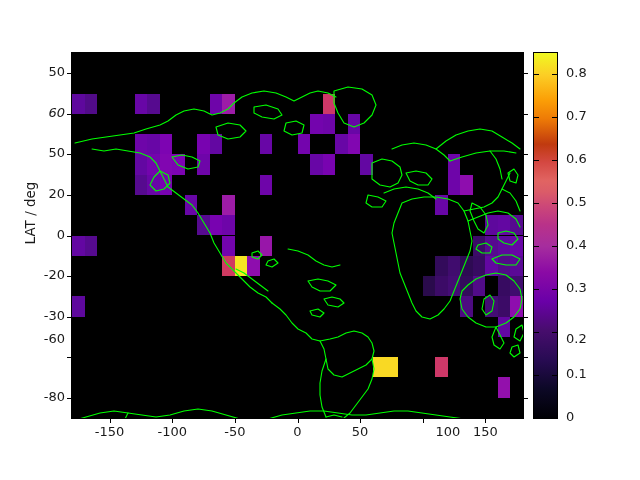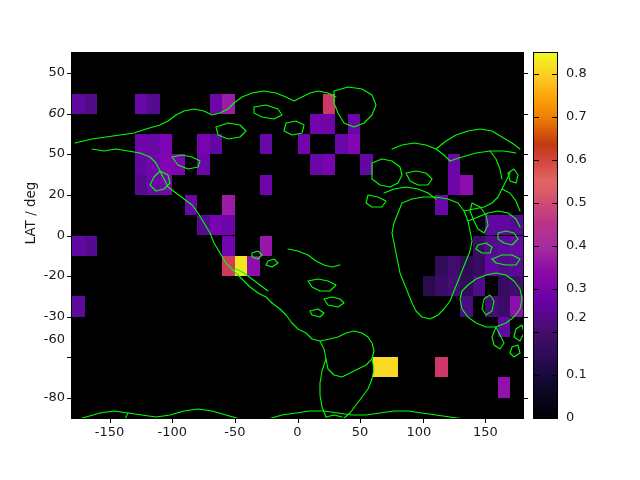--- a/index.html
+++ b/index.html
@@ -209,21 +209,21 @@
       <div class="tick xtick" style="left: 234.861px; top: 53px;"></div>
       <div class="xlab" style="left: 234.861px;">-50</div>
       <div class="tick xtick" style="left: 297.5px; top: 418px;"></div>
       <div class="tick xtick" style="left: 297.5px; top: 53px;"></div>
       <div class="xlab" style="left: 297.5px;">0</div>
       <div class="tick xtick" style="left: 360.139px; top: 418px;"></div>
       <div class="tick xtick" style="left: 360.139px; top: 53px;"></div>
       <div class="xlab" style="left: 360.139px;">50</div>
       <div class="tick xtick" style="left: 422.778px; top: 418px;"></div>
       <div class="tick xtick" style="left: 422.778px; top: 53px;"></div>
-      <div class="xlab" style="left: 419px;">100</div>
+      <div class="xlab" style="left: 448px;">100</div>
       <div class="tick xtick" style="left: 485.417px; top: 418px;"></div>
       <div class="tick xtick" style="left: 485.417px; top: 53px;"></div>
       <div class="xlab" style="left: 485.417px;">150</div>
       <div class="tick ytick" style="left: 67px; top: 73.2778px;"></div>
       <div class="tick ytick" style="left: 523px; top: 73.2778px;"></div>
       <div class="ylab" style="top: 73.2778px;">50</div>
       <div class="tick ytick" style="left: 67px; top: 113.833px;"></div>
       <div class="tick ytick" style="left: 523px; top: 113.833px;"></div>
       <div class="ylab" style="top: 113.833px; font-style: italic;">60</div>
       <div class="tick ytick" style="left: 67px; top: 154.389px;"></div>
@@ -257,21 +257,21 @@
   </div>
   <div id="cbar-ticks">
       <div class="cbtick left" style="left: 534px; top: 418px; position: absolute;"></div>
       <div class="cbtick right" style="left: 552px; top: 418px; position: absolute;"></div>
       <div class="cblab" style="top: 418px;">0</div>
       <div class="cbtick left" style="left: 534px; top: 375.059px; position: absolute;"></div>
       <div class="cbtick right" style="left: 552px; top: 375.059px; position: absolute;"></div>
       <div class="cblab" style="top: 375.059px;">0.1</div>
       <div class="cbtick left" style="left: 534px; top: 332.118px; position: absolute;"></div>
       <div class="cbtick right" style="left: 552px; top: 332.118px; position: absolute;"></div>
-      <div class="cblab" style="top: 318px; text-align: right;">0.2</div>
+      <div class="cblab" style="top: 340px; text-align: right;">0.2</div>
       <div class="cbtick left" style="left: 534px; top: 289.176px; position: absolute;"></div>
       <div class="cbtick right" style="left: 552px; top: 289.176px; position: absolute;"></div>
       <div class="cblab" style="top: 289.176px;">0.3</div>
       <div class="cbtick left" style="left: 534px; top: 246.235px; position: absolute;"></div>
       <div class="cbtick right" style="left: 552px; top: 246.235px; position: absolute;"></div>
       <div class="cblab" style="top: 246.235px;">0.4</div>
       <div class="cbtick left" style="left: 534px; top: 203.294px; position: absolute;"></div>
       <div class="cbtick right" style="left: 552px; top: 203.294px; position: absolute;"></div>
       <div class="cblab" style="top: 203.294px;">0.5</div>
       <div class="cbtick left" style="left: 534px; top: 160.353px; position: absolute;"></div>

